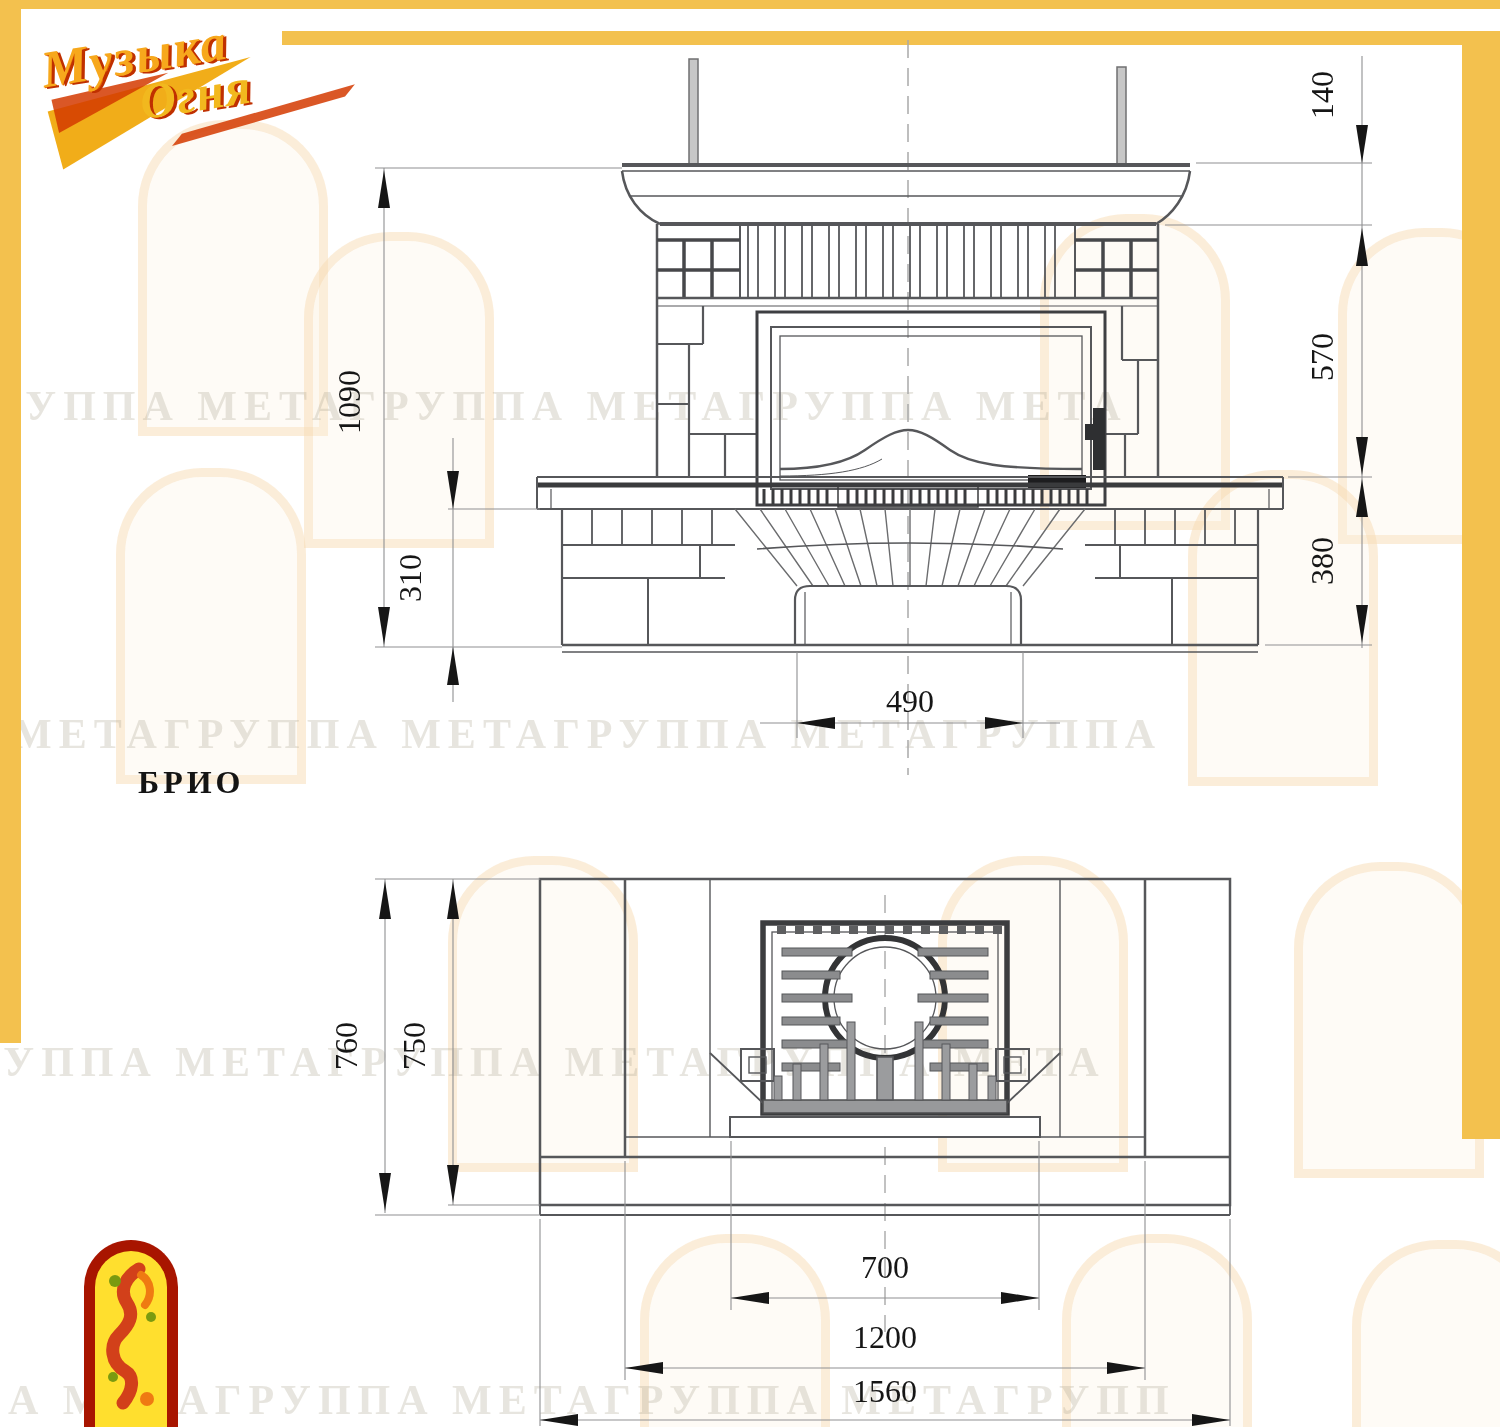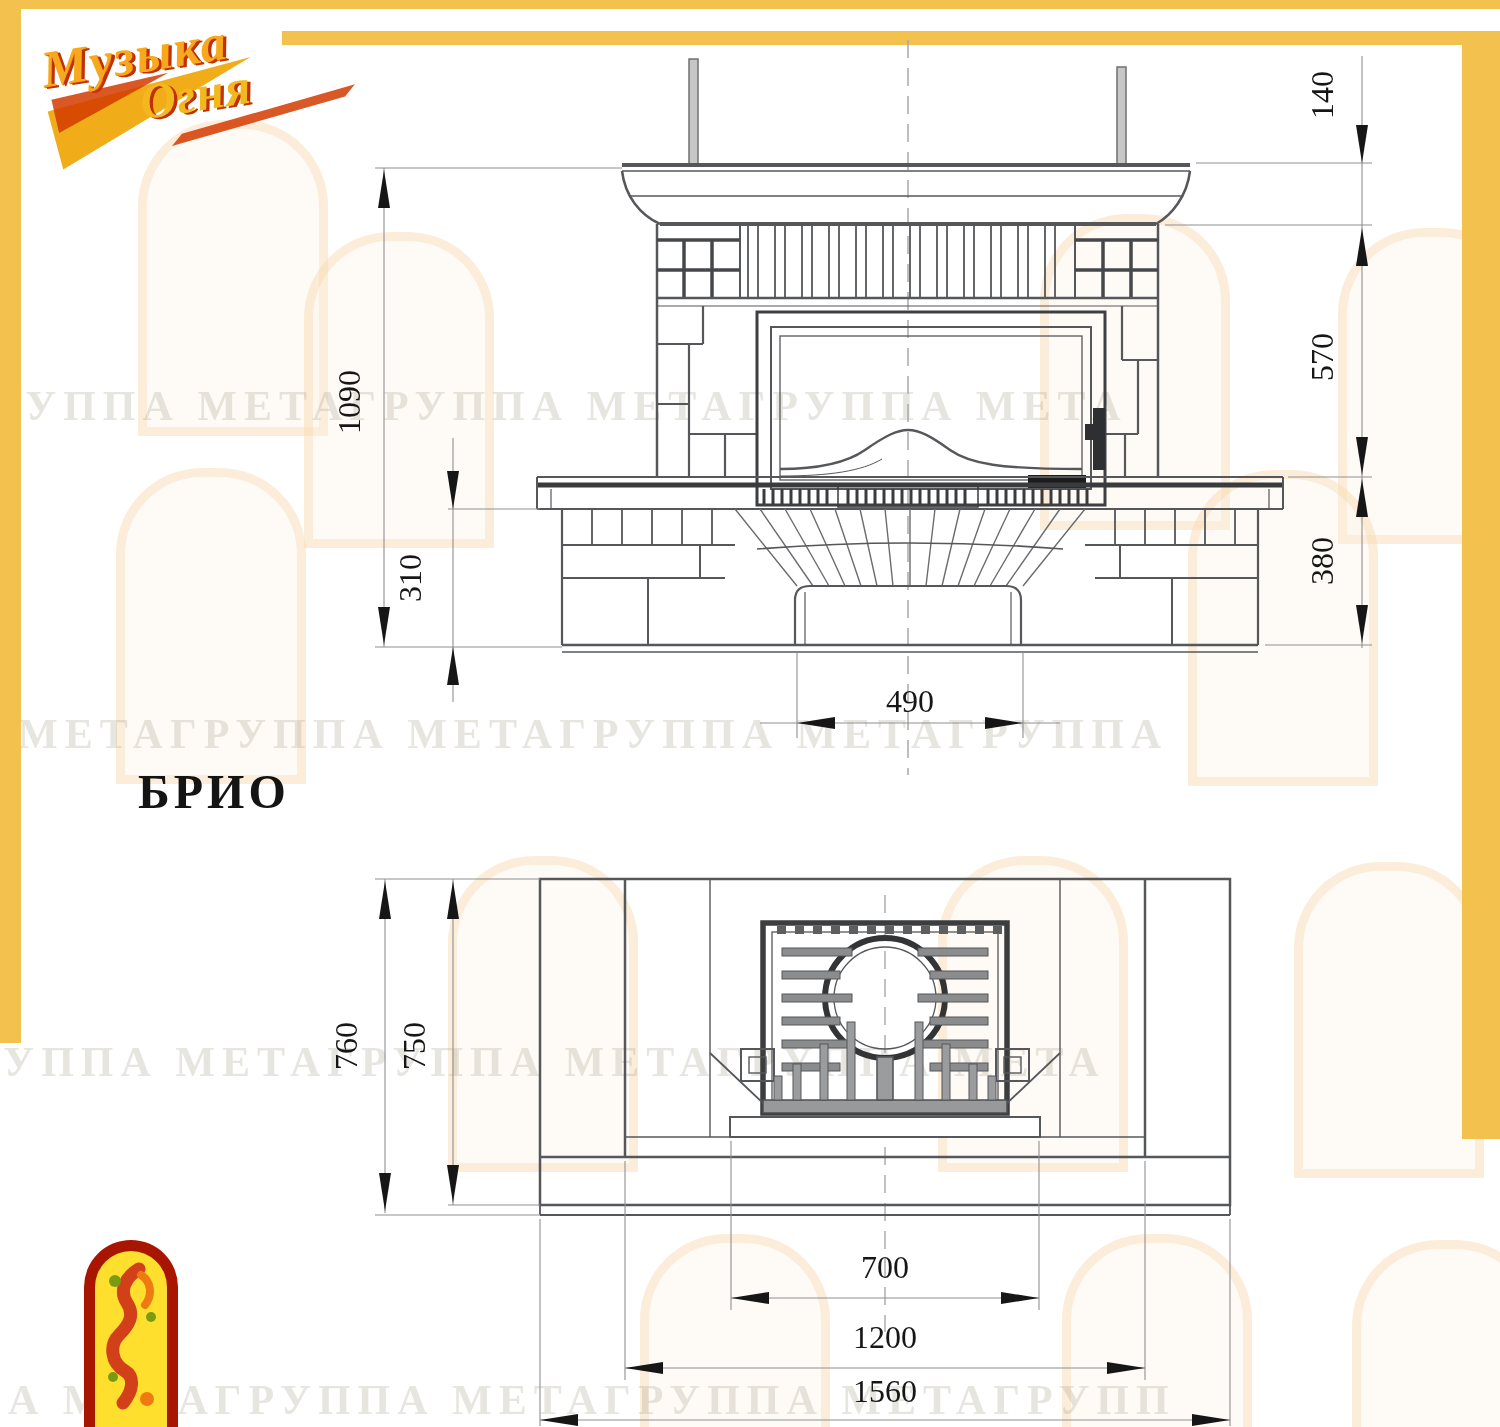--- a/index.html
+++ b/index.html
@@ -25,21 +25,21 @@
              color:#f2b81e;text-shadow:3px 2px 0 #c03000;letter-spacing:1px;}
   .brand .tri{position:absolute;left:30px;top:74px;width:0;height:0;
               border-top:60px solid #f0a400;border-right:210px solid transparent;
               transform:rotate(-6deg);opacity:.9;}
   .brand .tri2{position:absolute;left:34px;top:70px;width:0;height:0;
                border-top:34px solid #d33a00;border-right:120px solid transparent;
                transform:rotate(-4deg);opacity:.85;}
   .brand .swoosh{position:absolute;left:150px;top:118px;width:180px;height:9px;background:#d33a00;
                  transform:rotate(-7deg) skewX(-55deg);opacity:.85;}
   
-  .model-title{position:absolute;left:138px;top:764px;font-size:48px;font-weight:bold;
+  .model-title{position:absolute;left:138px;top:764px;font-size:32px;font-weight:bold;
                letter-spacing:4px;color:#141414;}
   
   .arch-logo{position:absolute;left:84px;top:1240px;width:94px;height:187px;
              background:#ffdf2e;border:11px solid #a81500;border-bottom:none;
              border-radius:52px 52px 0 0;box-sizing:border-box;}
   svg{position:absolute;left:0;top:0;}
   text{font-family:"Liberation Serif", serif;fill:#161616;}
 </style>
 </head>
 <body>
@@ -53,21 +53,21 @@
   <div class="wm-arch" style="left:116px;top:468px;"></div>
   <div class="wm-arch" style="left:1188px;top:470px;"></div>
   <div class="wm-arch" style="left:448px;top:856px;"></div>
   <div class="wm-arch" style="left:938px;top:856px;"></div>
   <div class="wm-arch" style="left:1294px;top:862px;"></div>
   <div class="wm-arch" style="left:640px;top:1234px;"></div>
   <div class="wm-arch" style="left:1062px;top:1234px;"></div>
   <div class="wm-arch" style="left:1352px;top:1240px;"></div>
 
   <div class="wm-text" style="left:-40px;top:382px;">ГРУППА МЕТАГРУППА МЕТАГРУППА МЕТА</div>
-  <div class="wm-text" style="left:18px;top:710px;">МЕТАГРУППА МЕТАГРУППА МЕТАГРУППА</div>
+  <div class="wm-text" style="left:12px;top:710px;">МЕТАГРУППА МЕТАГРУППА МЕТАГРУППА</div>
   <div class="wm-text" style="left:-62px;top:1038px;">ГРУППА МЕТАГРУППА МЕТАГРУППА МЕТА</div>
   <div class="wm-text" style="left:8px;top:1376px;">А МЕТАГРУППА МЕТАГРУППА МЕТАГРУПП</div>
 
   <div class="strip top-thin"></div>
   <div class="strip top"></div>
   <div class="strip left"></div>
   <div class="strip right"></div>
 
   <div class="brand">
     <div class="tri"></div>

